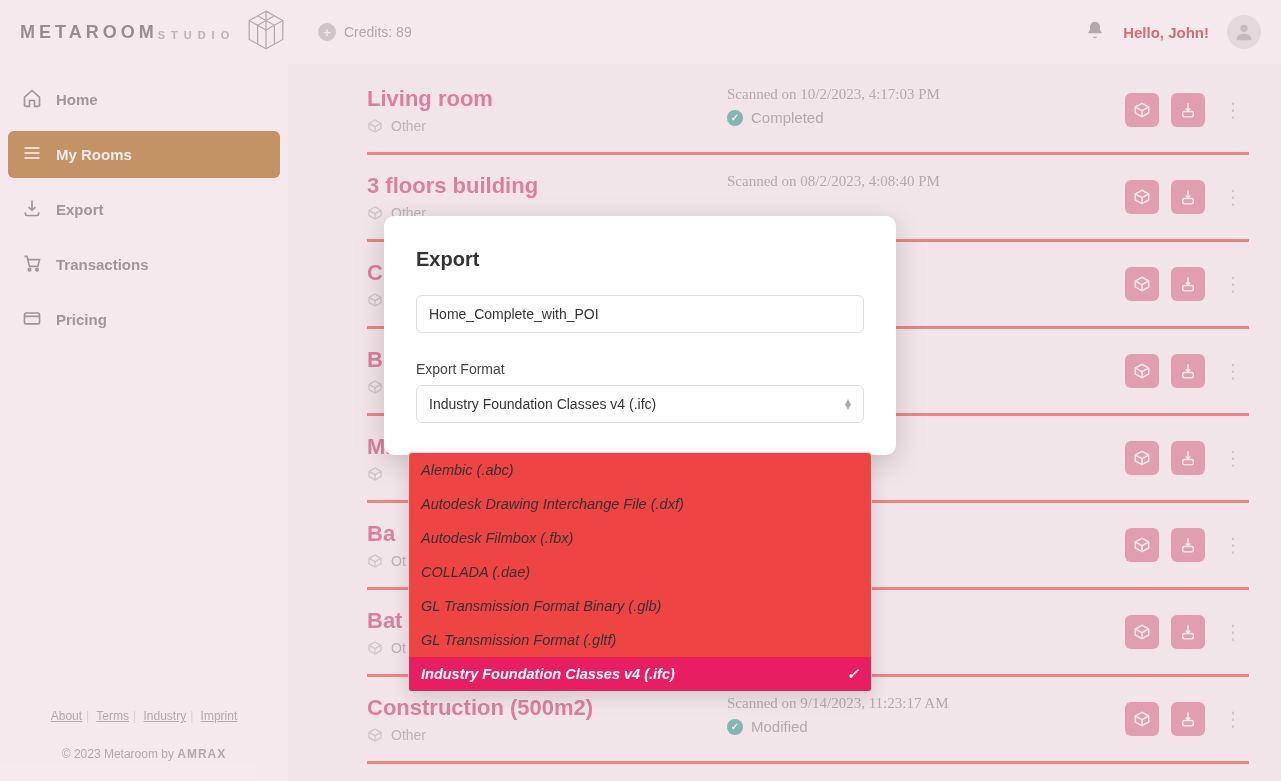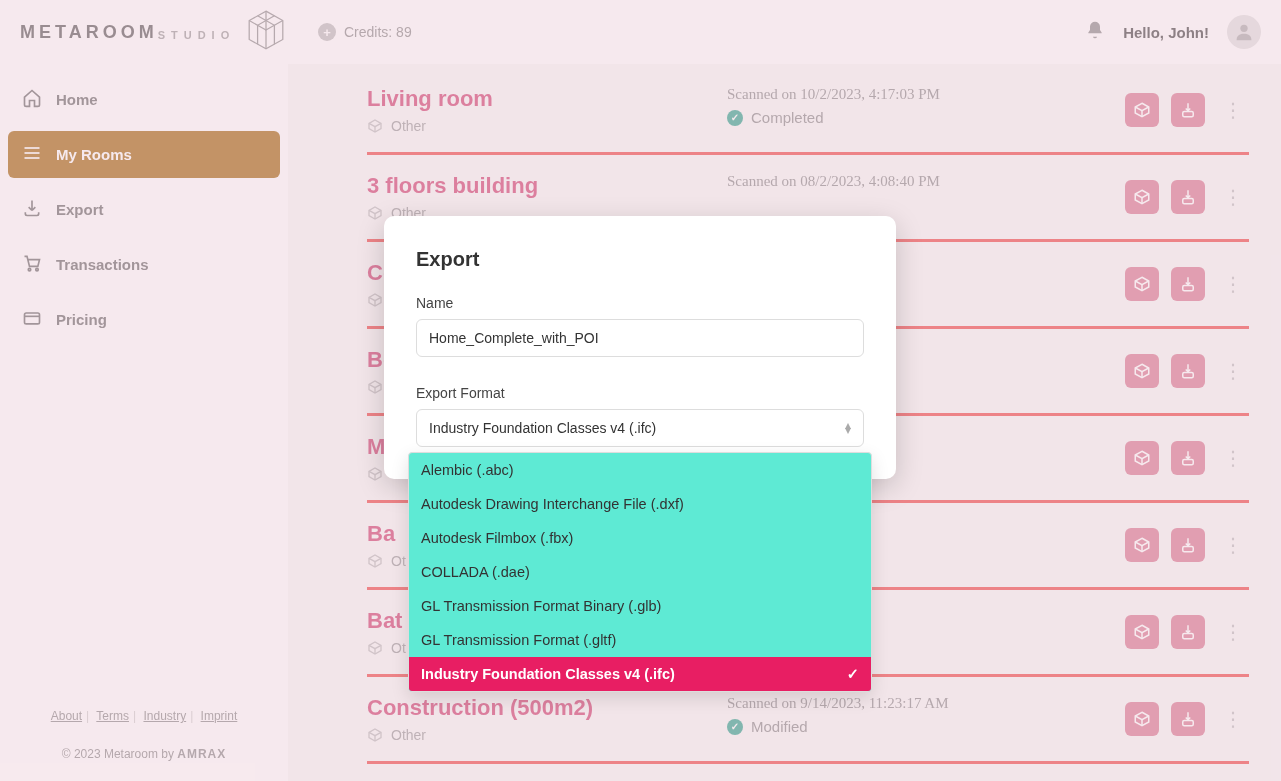--- a/index.html
+++ b/index.html
@@ -64,21 +64,21 @@
       color: #fff;
       font-weight: bold;
       font-size: 13px;
     }
     .topbar-right {
       margin-left: auto;
       display: flex;
       align-items: center;
       gap: 18px;
     }
-    .greeting { font-weight: 700; color: #404040; font-size: 15px; }
+    .greeting { font-weight: 700; color: #b91c1c; font-size: 15px; }
     .avatar {
       width: 34px; height: 34px; border-radius: 50%;
       background: #e0e0e0;
       display: flex; align-items: center; justify-content: center;
       color: #aaa;
     }
     .bell-icon { color: #888; }
 
     
     .main {
@@ -228,27 +228,28 @@
       cursor: pointer;
     }
     .select-caret { color: #aaa; font-size: 12px; display: flex; flex-direction: column; line-height: 5px;}
 
     
     .dropdown {
       position: absolute;
       top: 452px;
       left: 408px;
       width: 464px;
-      background: #5eead4;
+      background: #ef4444;
       border: 1px solid #ddd;
       border-radius: 4px;
       box-shadow: 0 6px 18px rgba(0,0,0,0.12);
       z-index: 30;
       max-height: 244px;
       overflow: hidden;
+      font-style: italic;
     }
     .dropdown-inner {
       overflow-y: auto;
       max-height: 244px;
     }
     .dropdown-option {
       padding: 9px 12px;
       font-size: 14.5px;
       color: #333;
       cursor: pointer;
@@ -647,21 +648,20 @@
   </div>
       </div>
   </div>
 </div>
 
 <div class="dim-overlay"></div>
 <div class="dim-overlay-white"></div>
 
 <div class="modal">
   <div class="modal-title">Export</div>
-  <div class="field-label">Name</div>
   <input class="text-input" type="text" value="Home_Complete_with_POI" style="">
   <div class="field-label">Export Format</div>
   <div class="select-box">
     <span>Industry Foundation Classes v4 (.ifc)</span>
     <span class="select-caret">
         <span>▴</span>
         <span>▾</span>
       </span>
   </div>
 </div>

